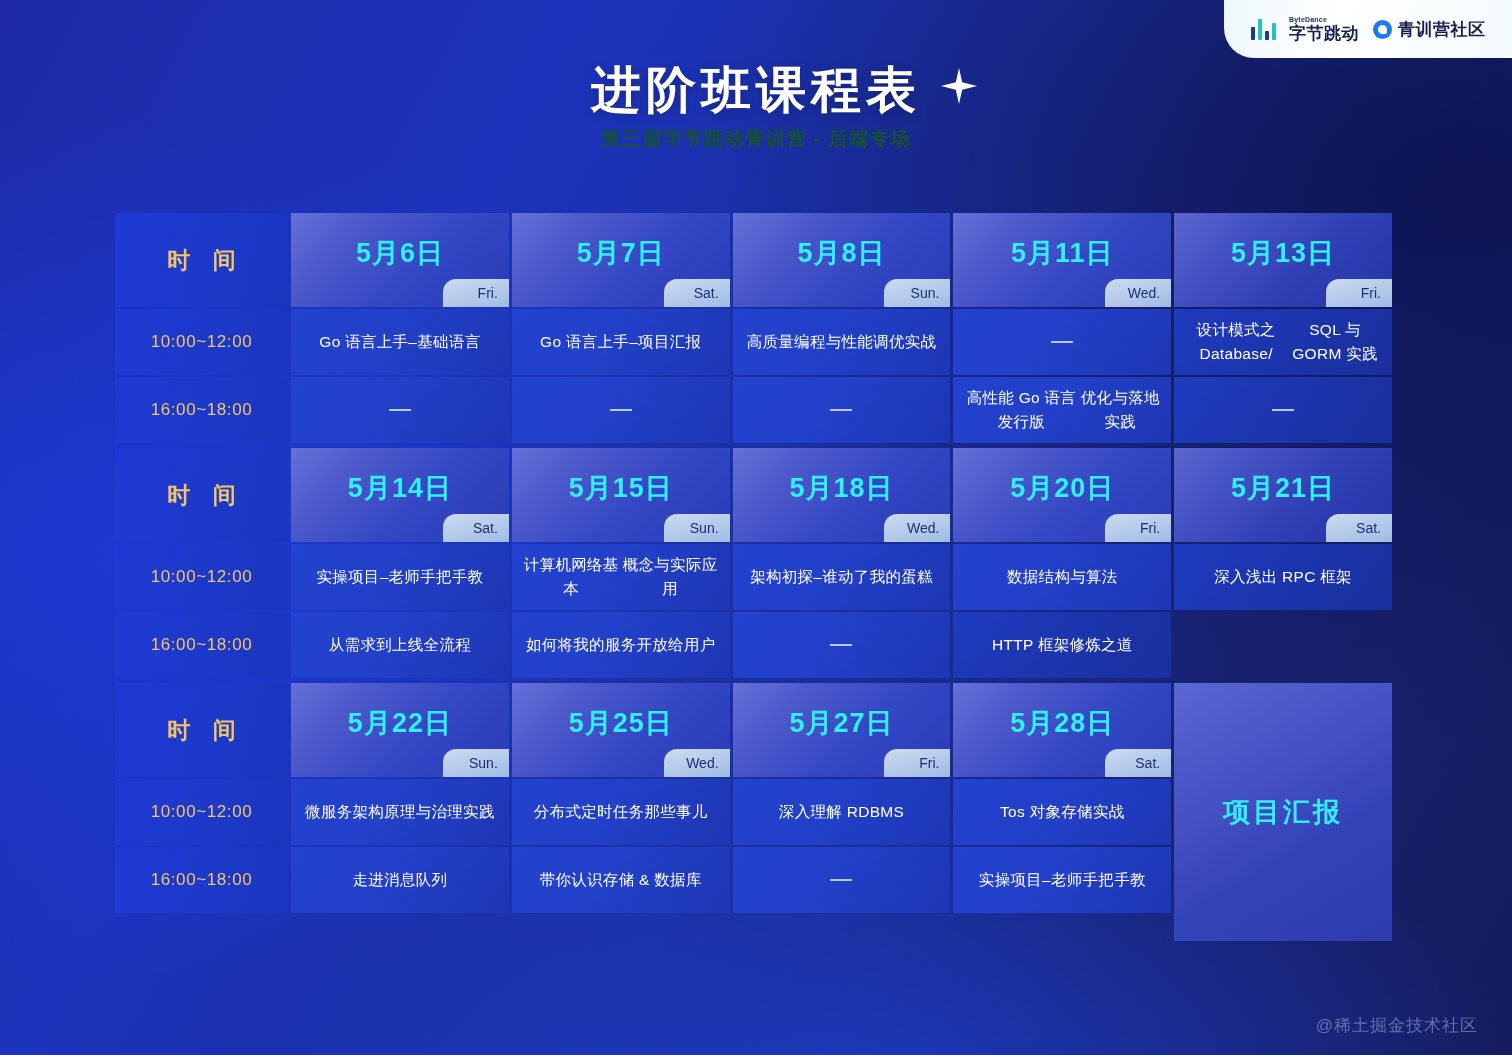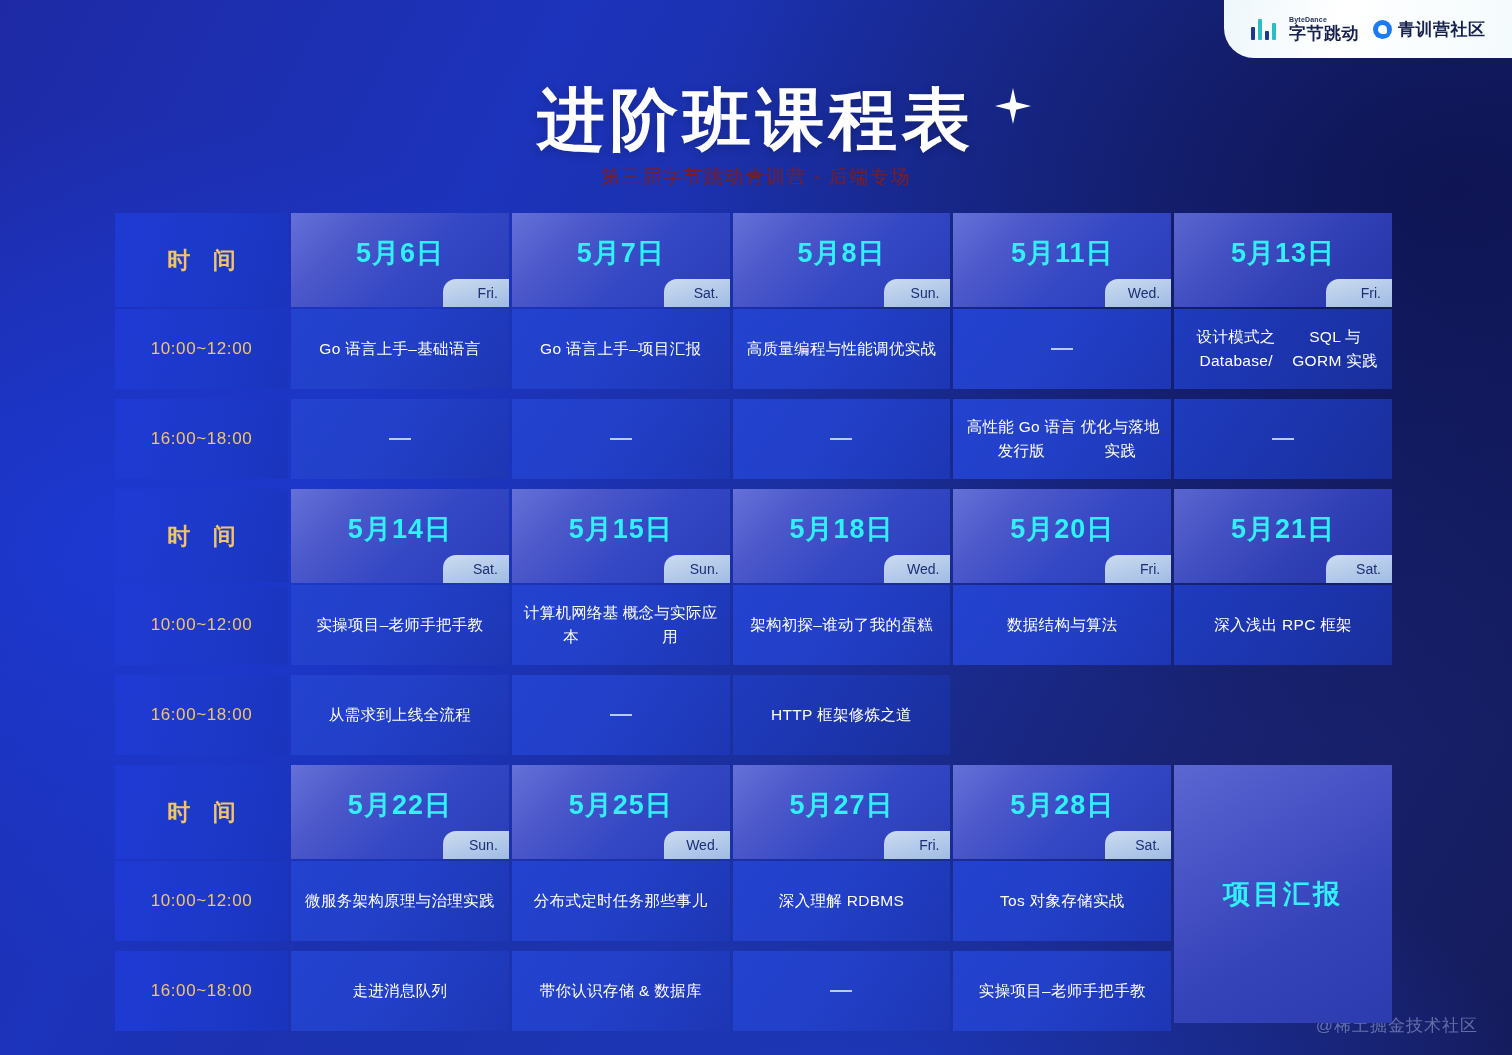--- a/index.html
+++ b/index.html
@@ -60,59 +60,58 @@
   
   .title-wrap {
     position: absolute;
     top: 64px; left: 0; right: 0;
     text-align: center;
     z-index: 20;
   }
   .main-title {
     display: inline-block;
     position: relative;
-    font-size: 68px;
+    font-size: 50px;
     font-weight: bold;
     color: #ffffff;
     letter-spacing: 5px;
     line-height: 1.05;
     text-shadow: 0 2px 10px rgba(0,0,0,0.22);
-    margin-top: 20px;
   }
   .sparkle {
     position: absolute;
     right: -58px; top: 2px;
     width: 40px; height: 40px;
   }
   .subtitle {
     margin-top: 9px;
     font-size: 19px;
-    font-weight: normal;
-    color: #7f1d1d;
+    font-weight: bold;
+    color: #14532d;
     letter-spacing: 1.6px;
   }
 
   
   .schedule {
     position: absolute;
     left: 115px;
     top: 213px;
     width: 1277px;
   }
 
   .block { position: relative; }
 
   .grid-row {
     display: grid;
     grid-template-columns: 173px 1fr 1fr 1fr 1fr 1fr;
     column-gap: 3px;
   }
 
   .header-row { height: 94px; margin-bottom: 2px; }
-  .body-row   { height: 80px; margin-bottom: 10px; }
+  .body-row   { height: 66px; margin-bottom: 2px; }
   .block + .block { margin-top: 5px; }
 
   
   .time-cell {
     background: linear-gradient(103deg, #1f3ad4 0%, #1c39c9 55%, #1a34bd 100%);
     display: flex;
     align-items: center;
     justify-content: center;
     color: #f0c469;
     letter-spacing: 2px;
@@ -350,20 +349,25 @@
         </div>
         <div class="course-cell c4">
           <span>深入浅出 RPC 框架</span>
         </div>
       </div>
       <div class="grid-row body-row">
         <div class="time-cell body">16:00~18:00</div>
         <div class="course-cell">
           <span>从需求到上线全流程</span>
         </div>
+        <div class="course-cell">
+          <span>如何将我的服务</span>
+          <br>
+          <span>开放给用户</span>
+        </div>
         <div class="course-cell empty c3">
           <span class="dash"></span>
         </div>
         <div class="course-cell c4">
           <span>HTTP 框架修炼之道</span>
         </div>
       </div>
     </div>
     <div class="block block3">
       <div class="grid-row header-row">

